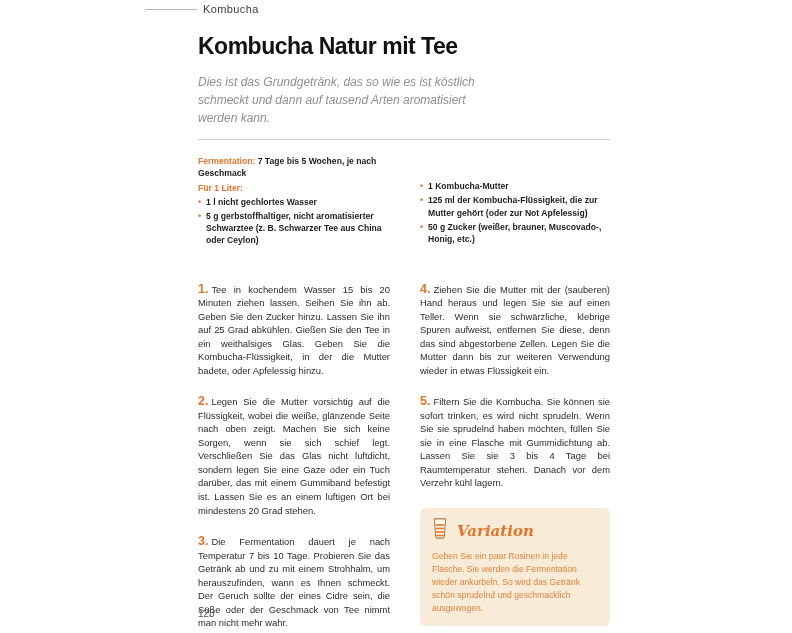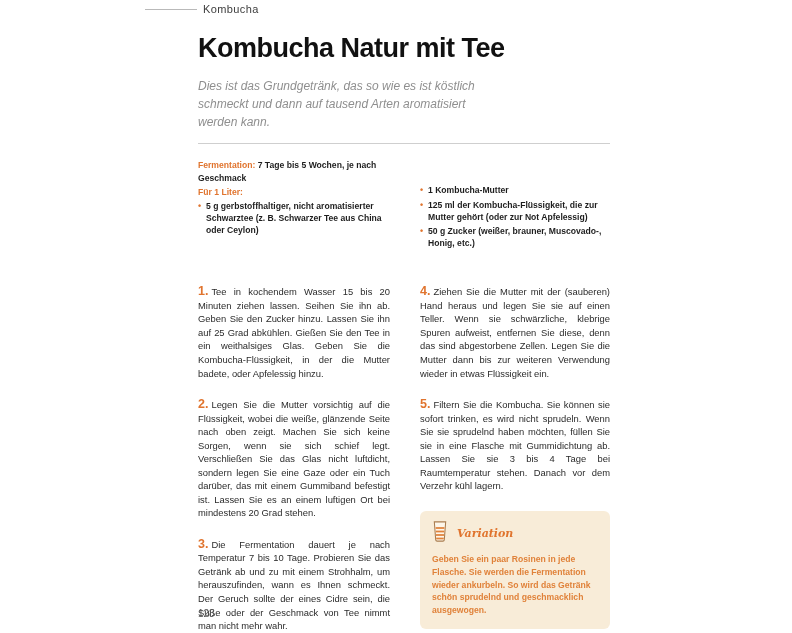--- a/index.html
+++ b/index.html
@@ -22,21 +22,21 @@
     display: flex; align-items: center; gap: 6px;
   }
   .rh-line { width: 52px; height: 0; border-top: 1px solid #b9b9b9; }
   .rh-label { font-size: 11px; color: #3d3d3d; letter-spacing: 0.4px; }
 
   
   .content { position: absolute; left: 198px; top: 0; width: 412px; }
 
   .page-title {
     margin: 34px 0 0 0;
-    font-size: 27px; font-weight: bold; color: #111;
+    font-size: 23px; font-weight: bold; color: #111;
     letter-spacing: -0.5px; line-height: 1.05;
   }
 
   .intro {
     margin: 15px 0 0 0; width: 300px;
     font-style: italic; font-size: 12px; line-height: 1.5;
     color: #8f8f8f;
   }
 
   .divider { margin-top: 12px; width: 412px; border-top: 1px solid #cfcfcf; }
@@ -65,24 +65,24 @@
 
   
   .variation-box {
     margin-top: 8px; width: 190px; box-sizing: border-box;
     background: #f8ecd8; border-radius: 6px;
     padding: 10px 12px 12px 12px;
   }
   .variation-head { display: flex; align-items: center; gap: 9px; margin-bottom: 7px; }
   .variation-title {
     font-family: "DejaVu Serif", serif; font-style: italic; font-weight: bold;
-    font-size: 11px; color: #e0742e;
+    font-size: 15px; color: #e0742e;
   }
   .variation-text {
-    margin: 0; font-size: 8.6px; font-weight: bold; line-height: 1.5;
+    margin: 0; font-size: 8.6px; font-weight: normal; line-height: 1.5;
     color: #e0823a;
   }
 
   .page-number {
     position: absolute; left: 198px; top: 608px;
     font-size: 10px; color: #555;
   }
 </style>
 </head>
 <body>
@@ -100,20 +100,21 @@
 
     <p class="intro">Dies ist das Grundgetränk, das so wie es ist köstlich schmeckt und dann auf tausend Arten aromatisiert werden kann.</p>
 
     <div class="divider"></div>
 
     <div class="info">
       <div class="info-col-left">
         <p><span class="accent">Fermentation:</span> <span>7 Tage bis 5 Wochen, je nach Geschmack</span></p>
         <p class="accent liter-label">Für 1 Liter:</p>
         <ul class="ingredients">
+          <li>1 l nicht gechlortes Wasser</li>
           <li>5 g gerbstoffhaltiger, nicht aromatisierter Schwarztee (z. B. Schwarzer Tee aus China oder Ceylon)</li>
         </ul>
       </div>
       <div class="info-col-right">
         <ul class="ingredients">
           <li>1 Kombucha-Mutter</li>
           <li>125 ml der Kombucha-Flüssigkeit, die zur Mutter gehört (oder zur Not Apfelessig)</li>
           <li>50 g Zucker (weißer, brauner, Muscovado-, Honig, etc.)</li>
         </ul>
       </div>

